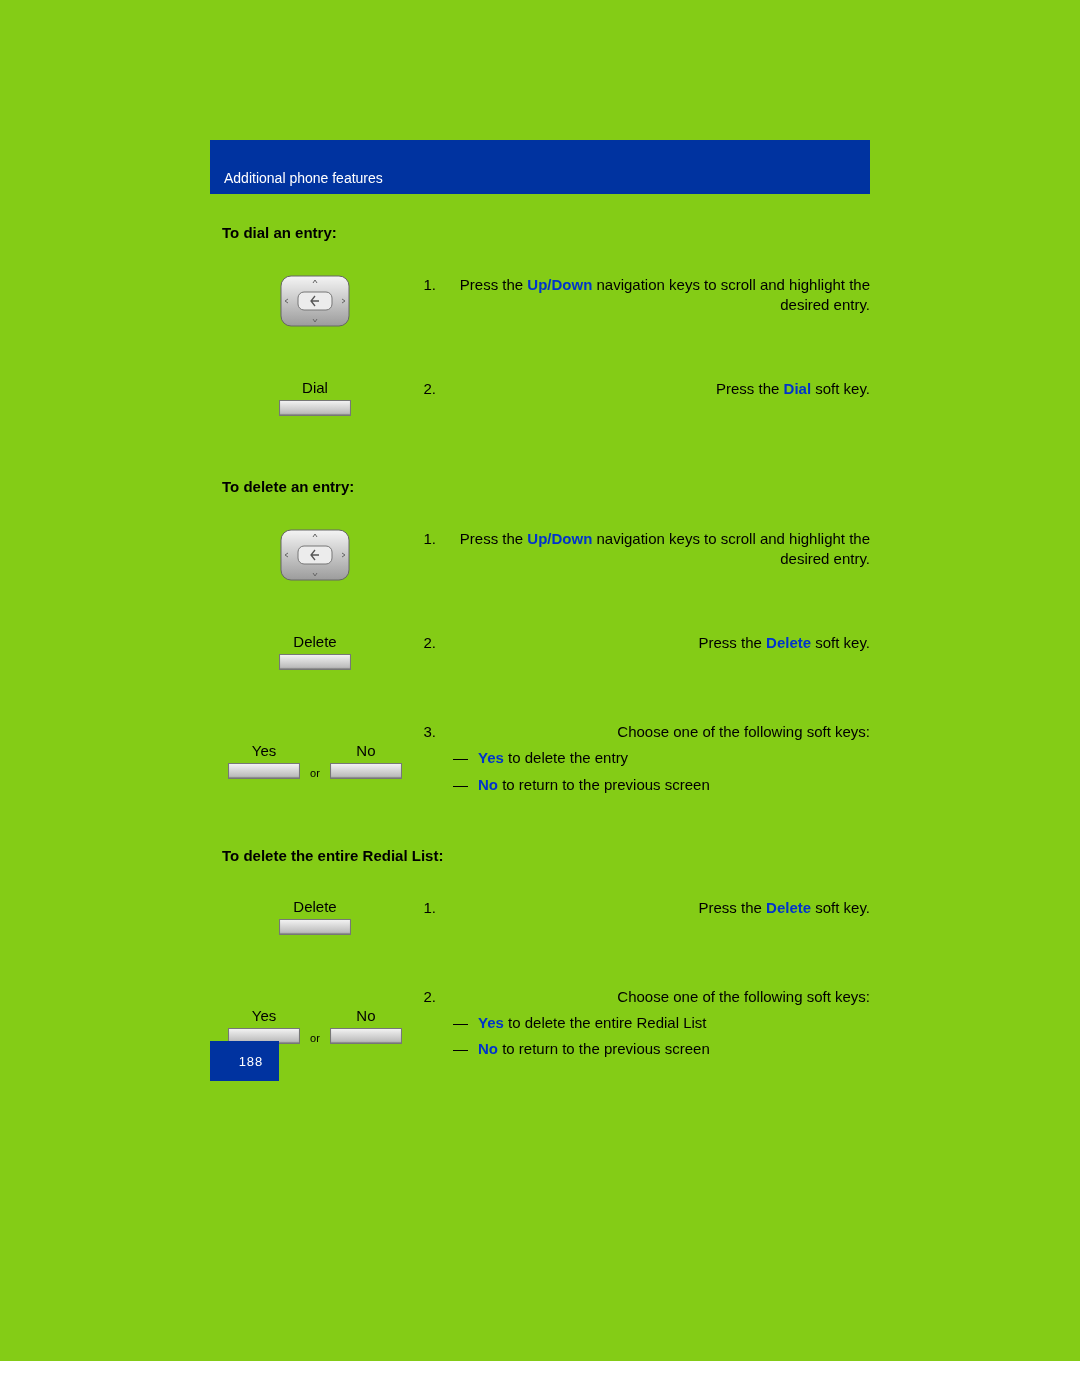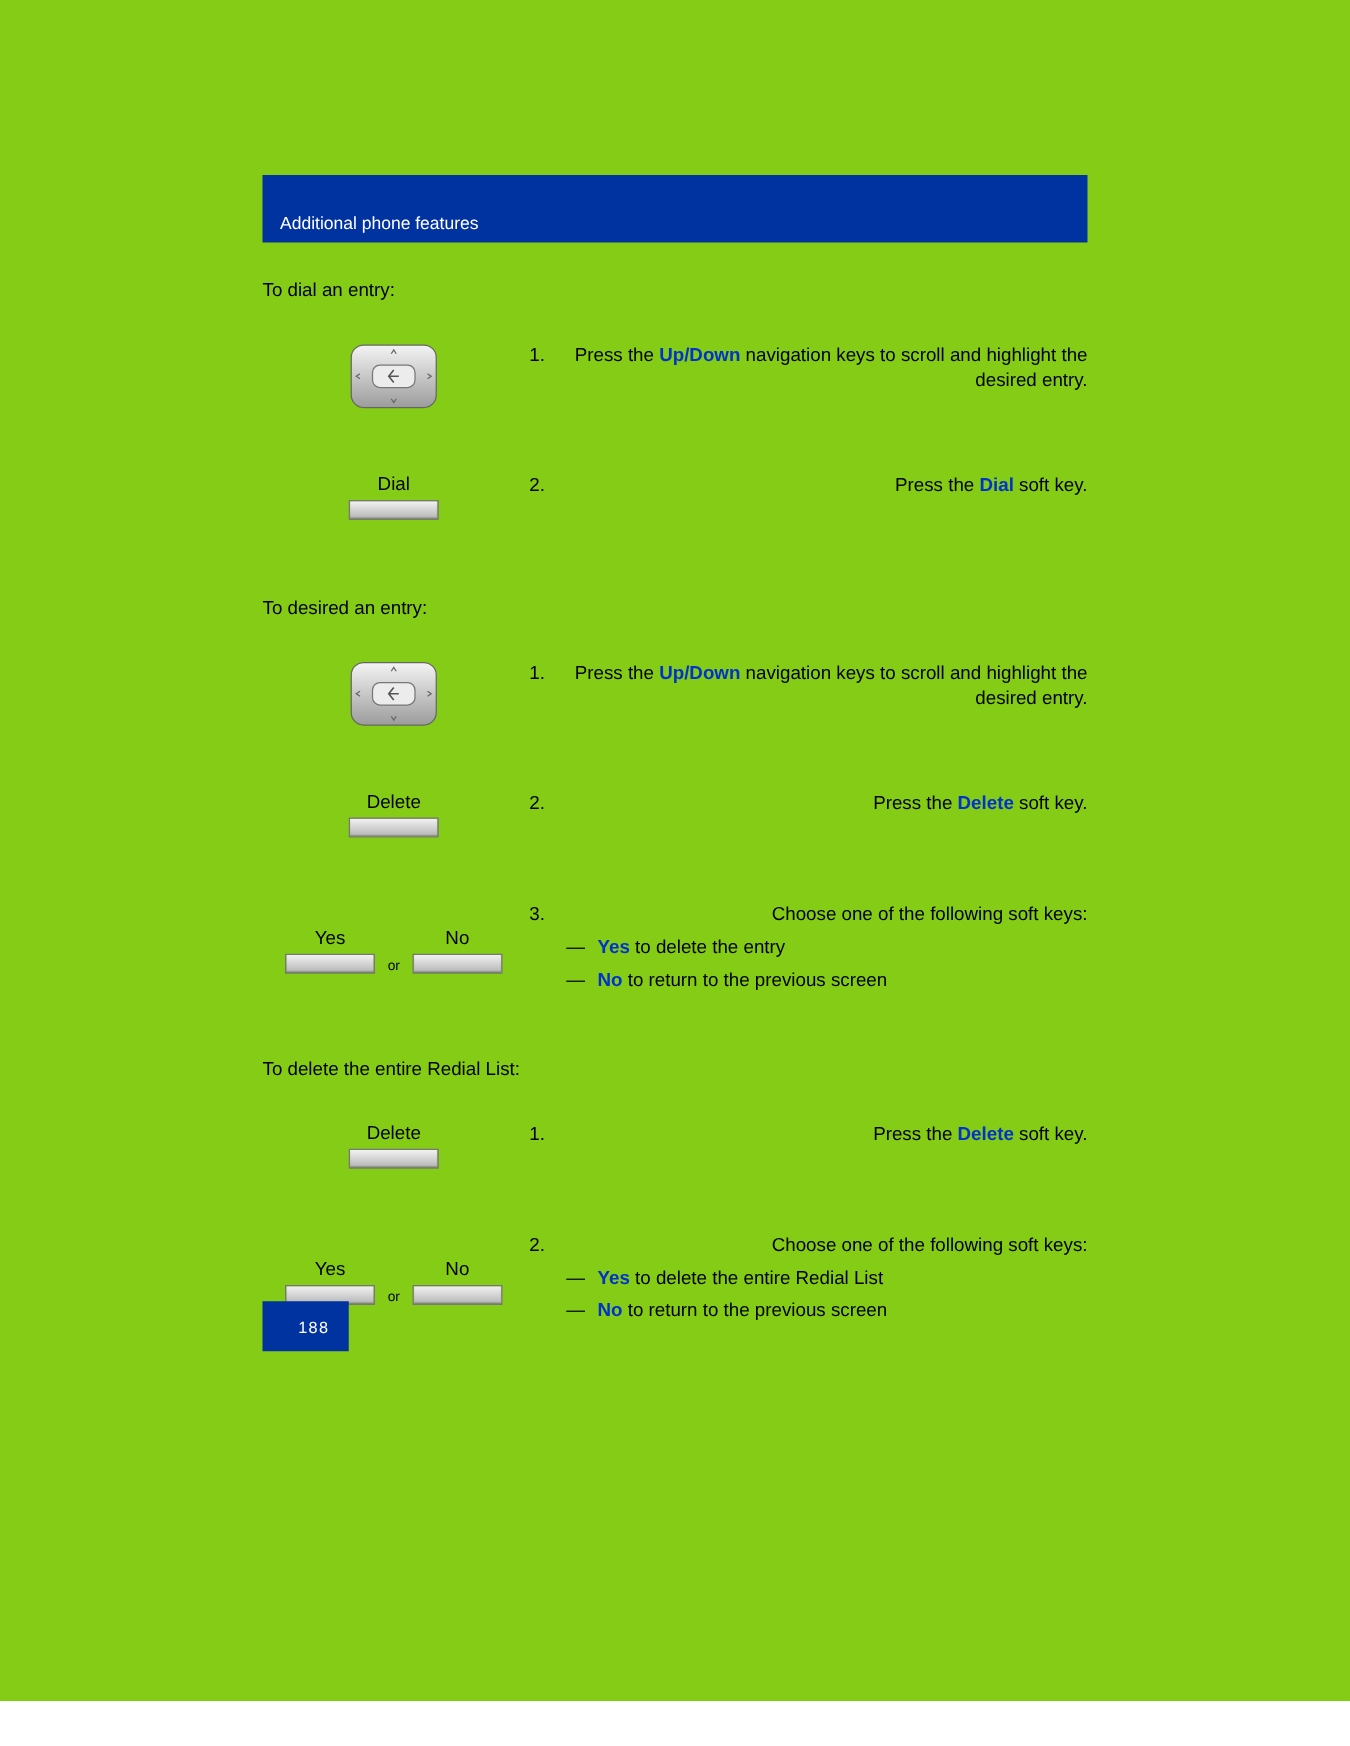--- a/index.html
+++ b/index.html
@@ -25,23 +25,23 @@
     align-items:flex-end;
     padding: 0 0 8px 14px;
     box-sizing:border-box;
     margin-bottom: 30px;
   }
   .header-bar span {
     color: #fff;
     font-size: 14px;
   }
   .section-heading {
-    font-weight: normal;
+    font-weight: bold;
     font-size: 15px;
-    margin: 0 0 34px 0;
+    margin: 0 0 34px 12px;
   }
   .row {
     display: flex;
     align-items: flex-start;
     margin-bottom: 22px;
   }
   .col-icon {
     width: 210px;
     display:flex;
     justify-content:center;
@@ -172,21 +172,21 @@
     <div class="col-text">
       <div class="step-num">2.</div>
       <div class="step-body">
         <span>Press the </span><span class="kw">Dial</span><span> soft key.</span>
       </div>
     </div>
   </div>
 
   <div style="height:40px"></div>
 
-  <div class="section-heading">To desired an entry:</div>
+  <div class="section-heading">To delete an entry:</div>
 
   <div class="row">
     <div class="col-icon">
       <div class="icon-box">
         <svg class="nav-pad" width="70" height="52" viewBox="0 0 70 52">
           <rect x="1" y="1" width="68" height="50" rx="10" ry="10" fill="url(#g1)" stroke="#666"></rect>
           <rect x="18" y="17" width="34" height="18" rx="6" ry="6" fill="#ececec" stroke="#777"></rect>
           <path d="M30 26 l5 -4 l5 4 M35 22 v8" fill="none" stroke="#555" stroke-width="1.3" transform="rotate(-90 35 26)"></path>
           <path d="M33 8 l2 -3 l2 3" fill="none" stroke="#666"></path>
           <path d="M33 44 l2 3 l2 -3" fill="none" stroke="#666"></path>

